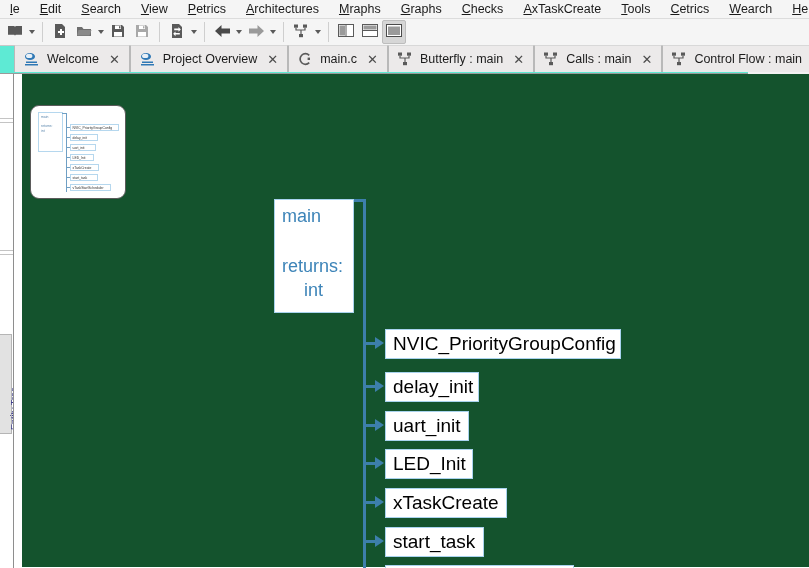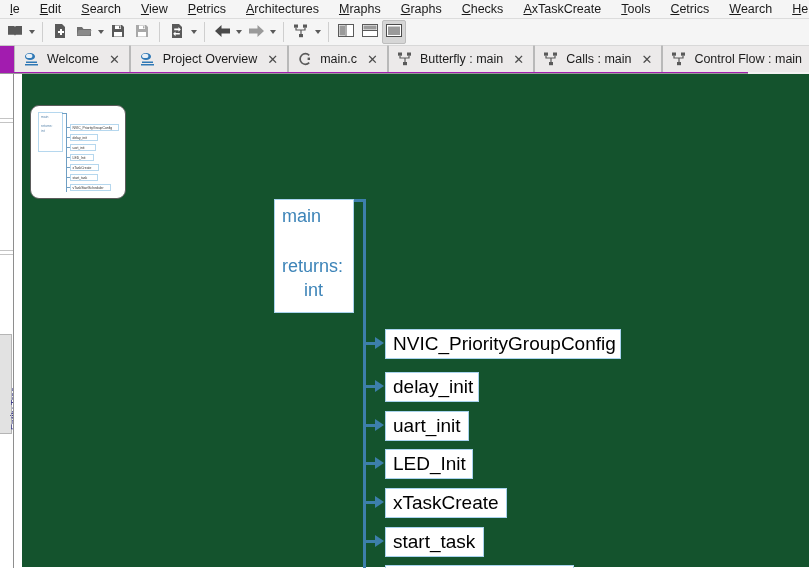--- a/index.html
+++ b/index.html
@@ -44,21 +44,21 @@
   }
   .caret i{
     display:block;width:0;height:0;
     border-left:3.5px solid transparent;border-right:3.5px solid transparent;
     border-top:4px solid #5a5a5a;
   }
 
   
   .tabbar{
     position:absolute;left:0;top:46px;width:748px;height:28px;
-    background:#a21caf;
+    background:#5eead4;
     display:flex;align-items:flex-end;box-sizing:border-box;
     border-bottom:1px solid #9a9a9a;
   }
   .tabstrip{display:flex;align-items:stretch;height:28px;padding-left:14px;}
   .tab{
     display:flex;align-items:center;gap:7px;
     height:27px;padding:0 9px 0 8px;
     background:#eceaea;
     border-left:1px solid #b9b9b9;border-right:1px solid #b9b9b9;
     border-top:1px solid #d8d8d8;

